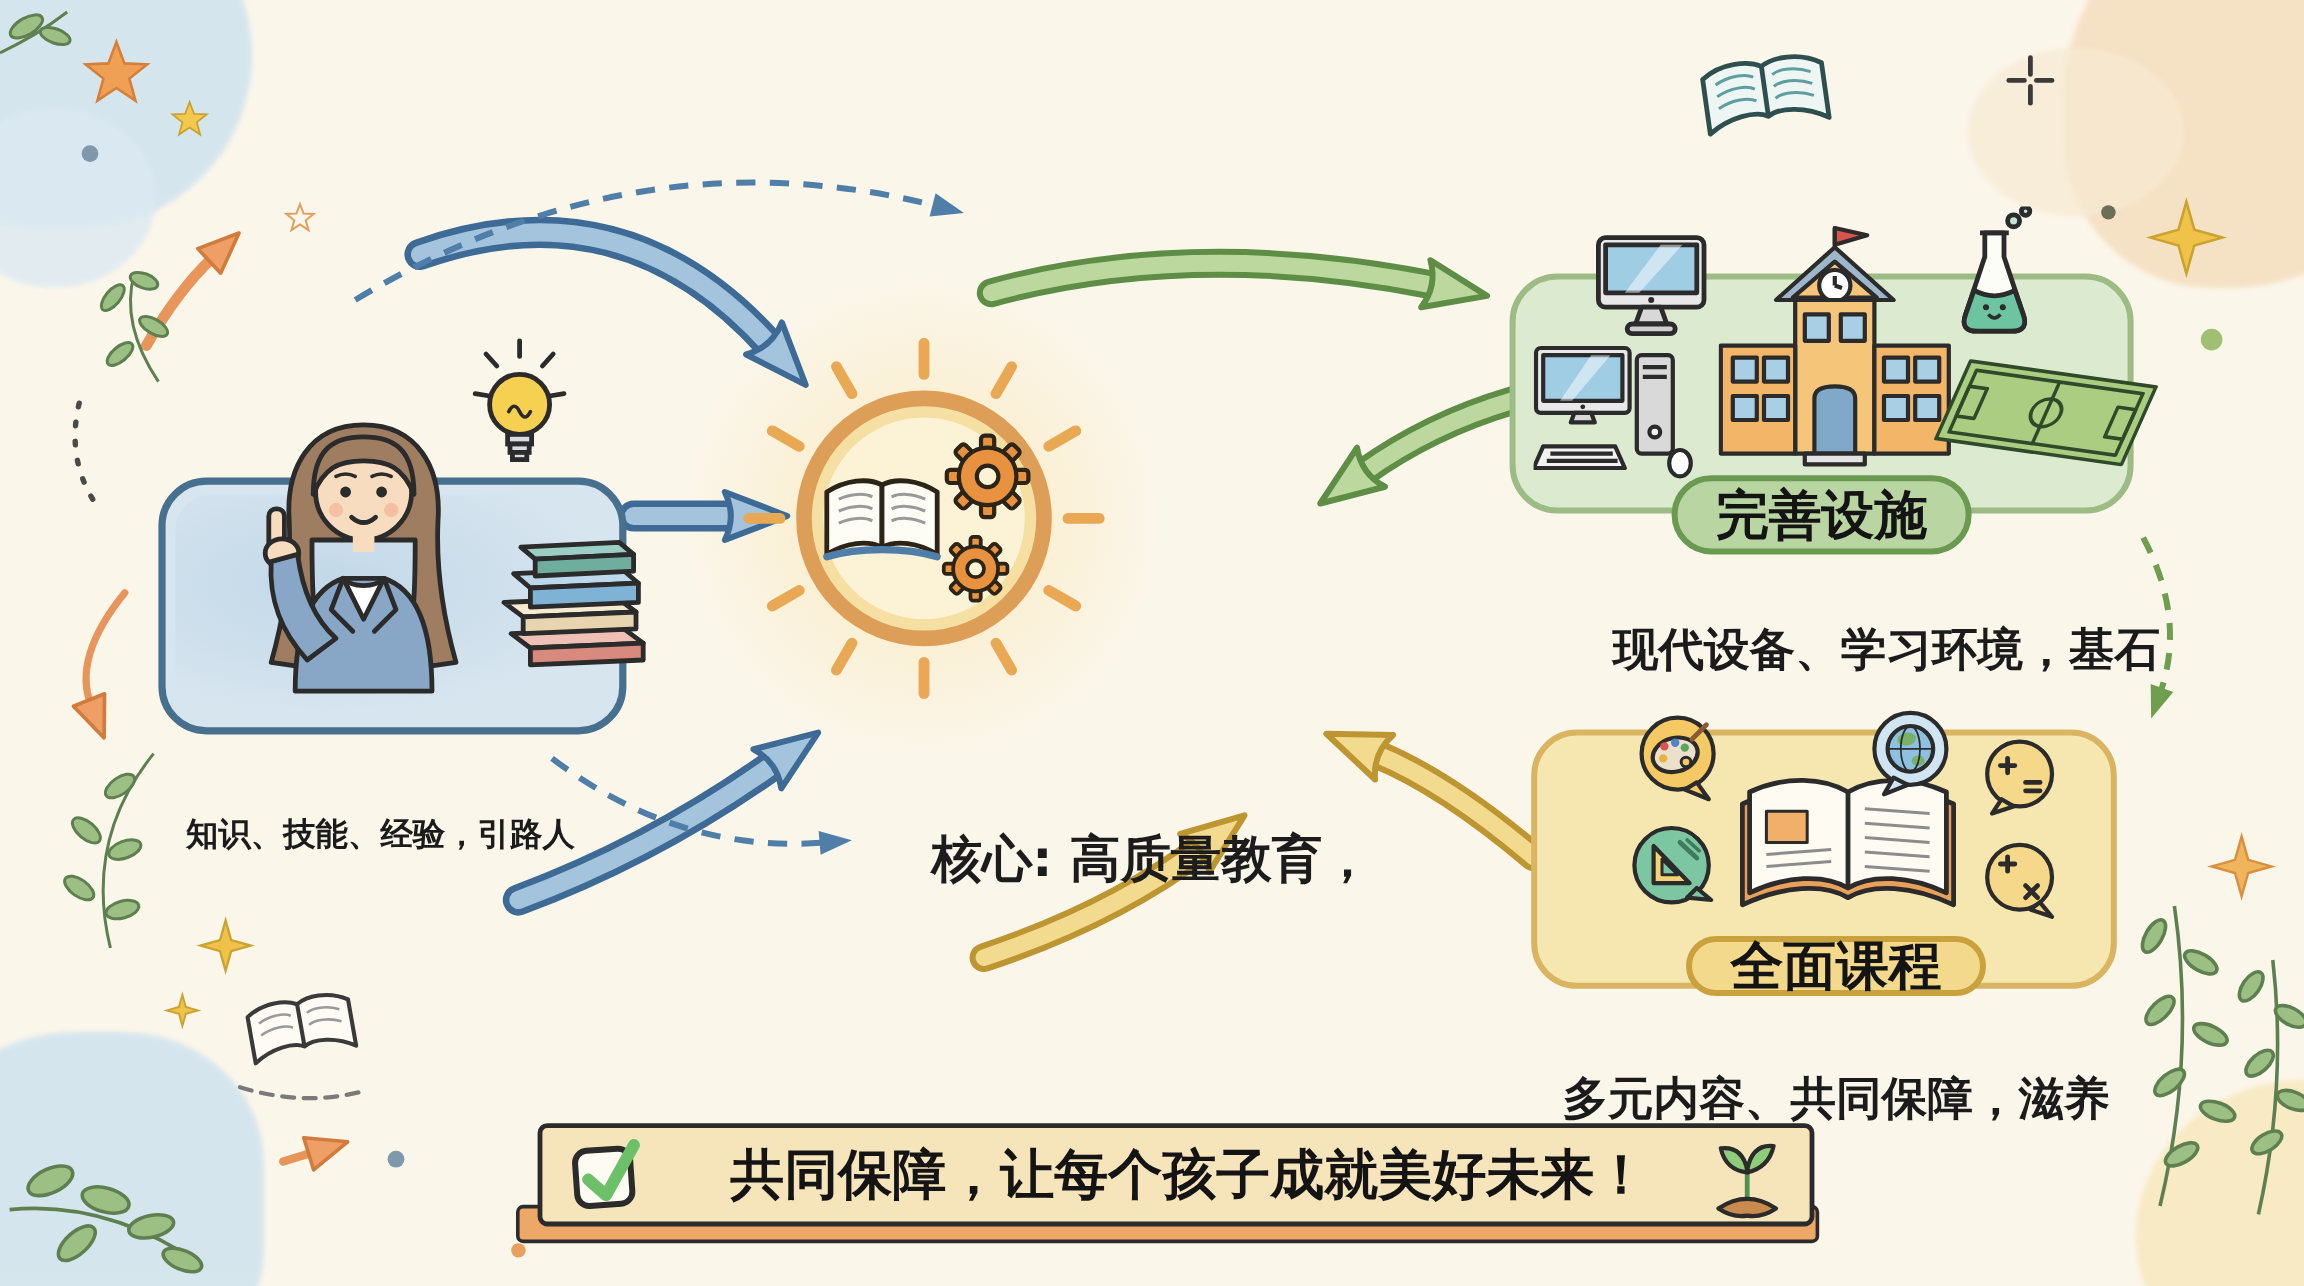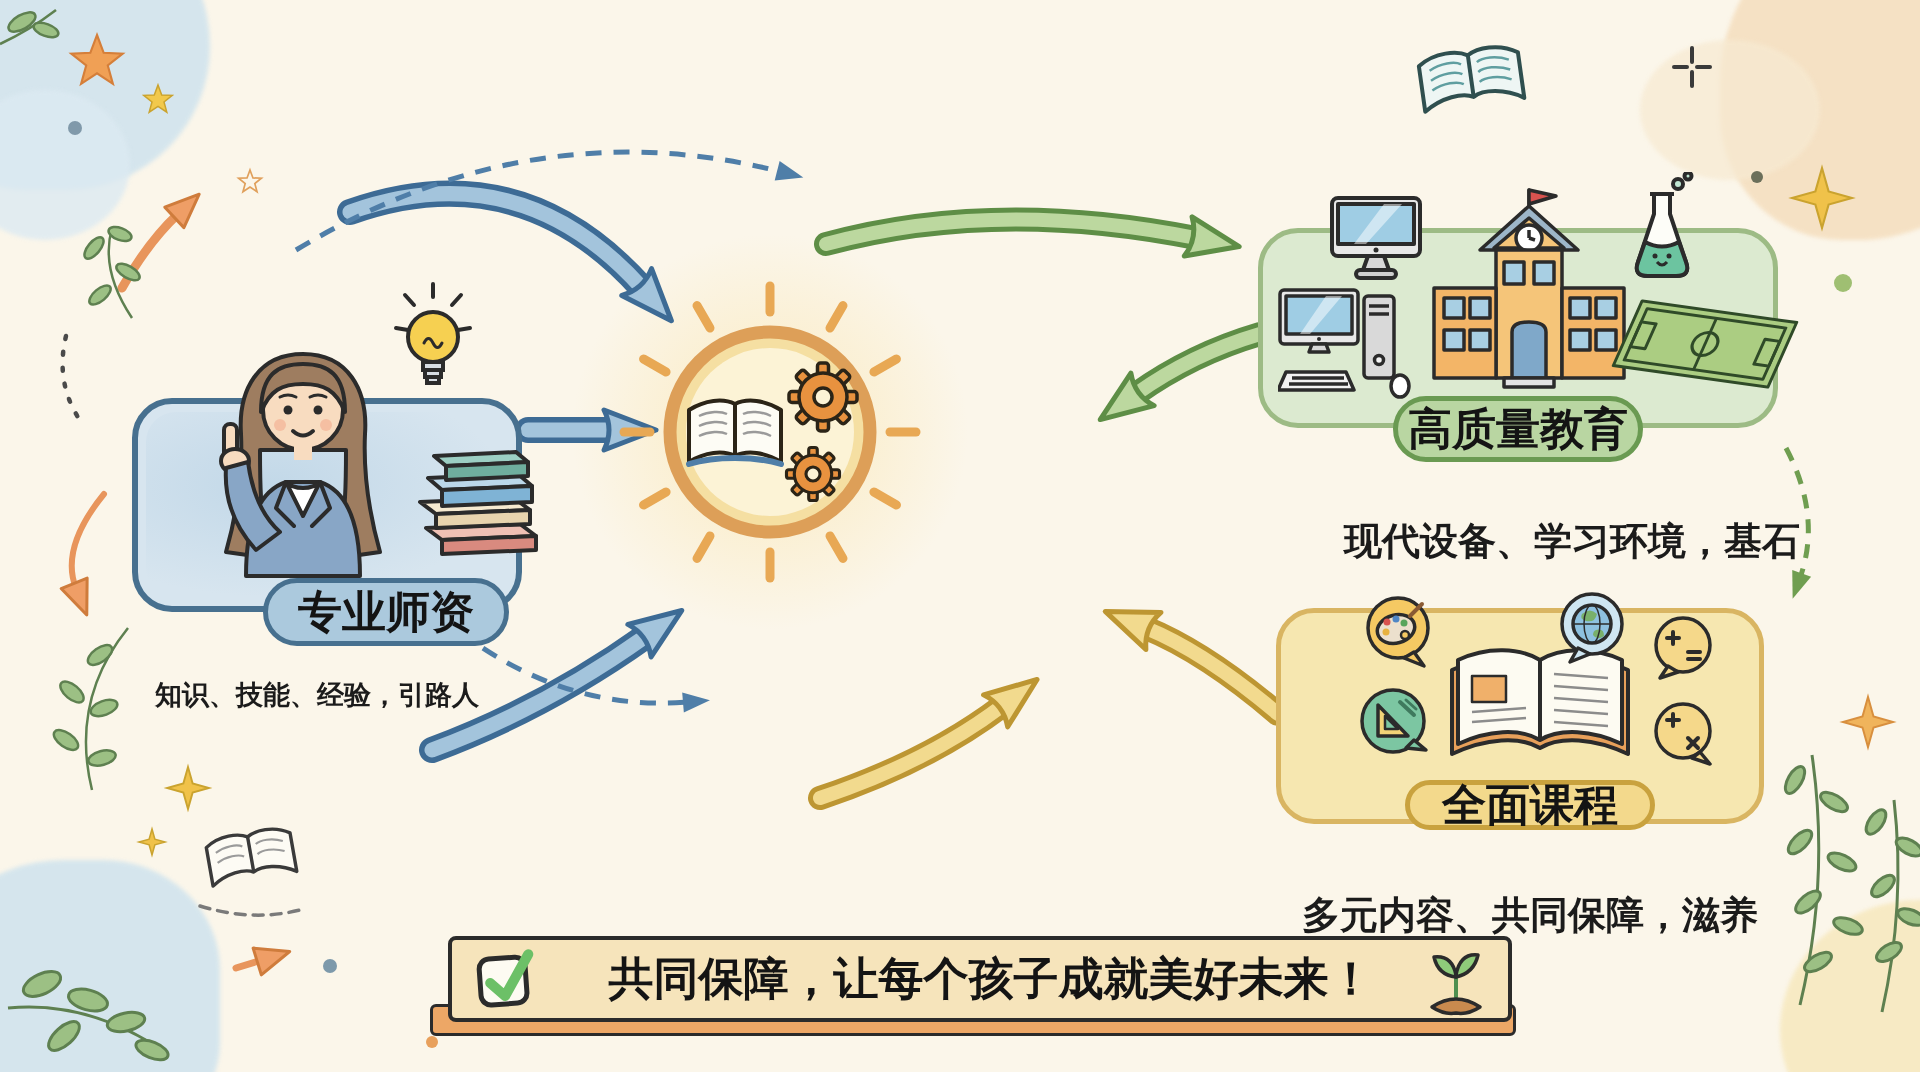--- a/index.html
+++ b/index.html
@@ -295,23 +295,20 @@
       <path d="M 26 104 L 120 100 L 120 114 L 26 118 Z" fill="#d98a7f"></path>
       <path d="M 4 66 L 98 62 L 114 74 L 20 78 Z" fill="#f6ead0"></path>
       <path d="M 20 78 L 114 74 L 114 88 L 20 92 Z" fill="#e8d4ae"></path>
       <path d="M 12 42 L 102 38 L 116 50 L 26 54 Z" fill="#bcd8ea"></path>
       <path d="M 26 54 L 116 50 L 116 66 L 26 70 Z" fill="#7fb3d5"></path>
       <path d="M 18 20 L 100 16 L 112 26 L 30 30 Z" fill="#9ccfc3"></path>
       <path d="M 30 30 L 112 26 L 112 40 L 30 44 Z" fill="#6fae9e"></path>
     </g>
   </svg>
 
-  <div class="pill pill-blue">
-    <span>专业师资</span>
-  </div>
   <p class="desc desc-teachers">知识、技能、经验，引路人</p>
 
   <div class="medallion">
     <svg width="310" height="310" viewBox="0 0 310 310">
       <g transform="translate(155,155)">
         <g stroke="#e8a854" stroke-width="9" stroke-linecap="round">
           <line x1="0" y1="-120" x2="0" y2="-146"></line>
           <line x1="0" y1="-120" x2="0" y2="-146" transform="rotate(30)"></line>
           <line x1="0" y1="-120" x2="0" y2="-146" transform="rotate(60)"></line>
           <line x1="0" y1="-120" x2="0" y2="-146" transform="rotate(90)"></line>
@@ -361,20 +358,21 @@
           <rect x="-5.5" y="-34" width="11" height="13" rx="3" transform="rotate(270)"></rect>
           <rect x="-5.5" y="-34" width="11" height="13" rx="3" transform="rotate(315)"></rect>
           <circle r="24"></circle>
             <circle r="9" fill="#fcf3d6"></circle>
         </g>
       </g>
     </svg>
   </div>
 
   <div class="core-text">
+    <div>核心: 高质量教育，</div>
   </div>
 
   <section class="card card-facilities"></section>
 
   <svg class="art" style="left:1326px;top:194px" width="100" height="88" viewBox="0 0 100 88">
     <g stroke="#2b2b2b" stroke-width="4" stroke-linejoin="round">
       <rect x="6" y="4" width="88" height="58" rx="6" fill="#e8e8e8"></rect>
       <rect x="12" y="10" width="76" height="40" fill="#9fcde4"></rect>
       <polygon points="58,10 76,10 40,50 28,50" fill="#ffffff" opacity=".5" stroke="none"></polygon>
       <circle cx="50" cy="56" r="2.5" fill="#2b2b2b" stroke="none"></circle>
@@ -446,21 +444,21 @@
       <rect x="-78" y="-34" width="156" height="68" fill="#abcd82"></rect>
       <rect x="-70" y="-27" width="140" height="54"></rect>
       <line x1="0" y1="-27" x2="0" y2="27"></line>
       <circle r="12"></circle>
       <rect x="-70" y="-13" width="15" height="26"></rect>
       <rect x="55" y="-13" width="15" height="26"></rect>
     </g>
   </svg>
 
   <div class="pill pill-green">
-    <span>高质量教育</span>
+    <span>完善设施</span>
   </div>
   <p class="desc desc-facilities">现代设备、学习环境，基石</p>
 
   <section class="card card-curriculum"></section>
 
   <svg class="art" style="left:1438px;top:626px" width="205" height="152" viewBox="0 0 205 152">
     <g stroke="#2b2b2b" stroke-width="4" stroke-linejoin="round">
       <path d="M 14 128 C 48 112 82 110 102 122 C 122 110 156 112 190 128 L 190 44 C 156 28 122 30 102 42 C 82 30 48 28 14 44 Z" fill="#e8a05a"></path>
       <path d="M 20 118 C 50 104 82 102 102 114 C 122 102 154 104 184 118 L 184 34 C 154 20 122 22 102 34 C 82 22 50 20 20 34 Z" fill="#fdfbf2"></path>
       <line x1="102" y1="114" x2="102" y2="34"></line>

